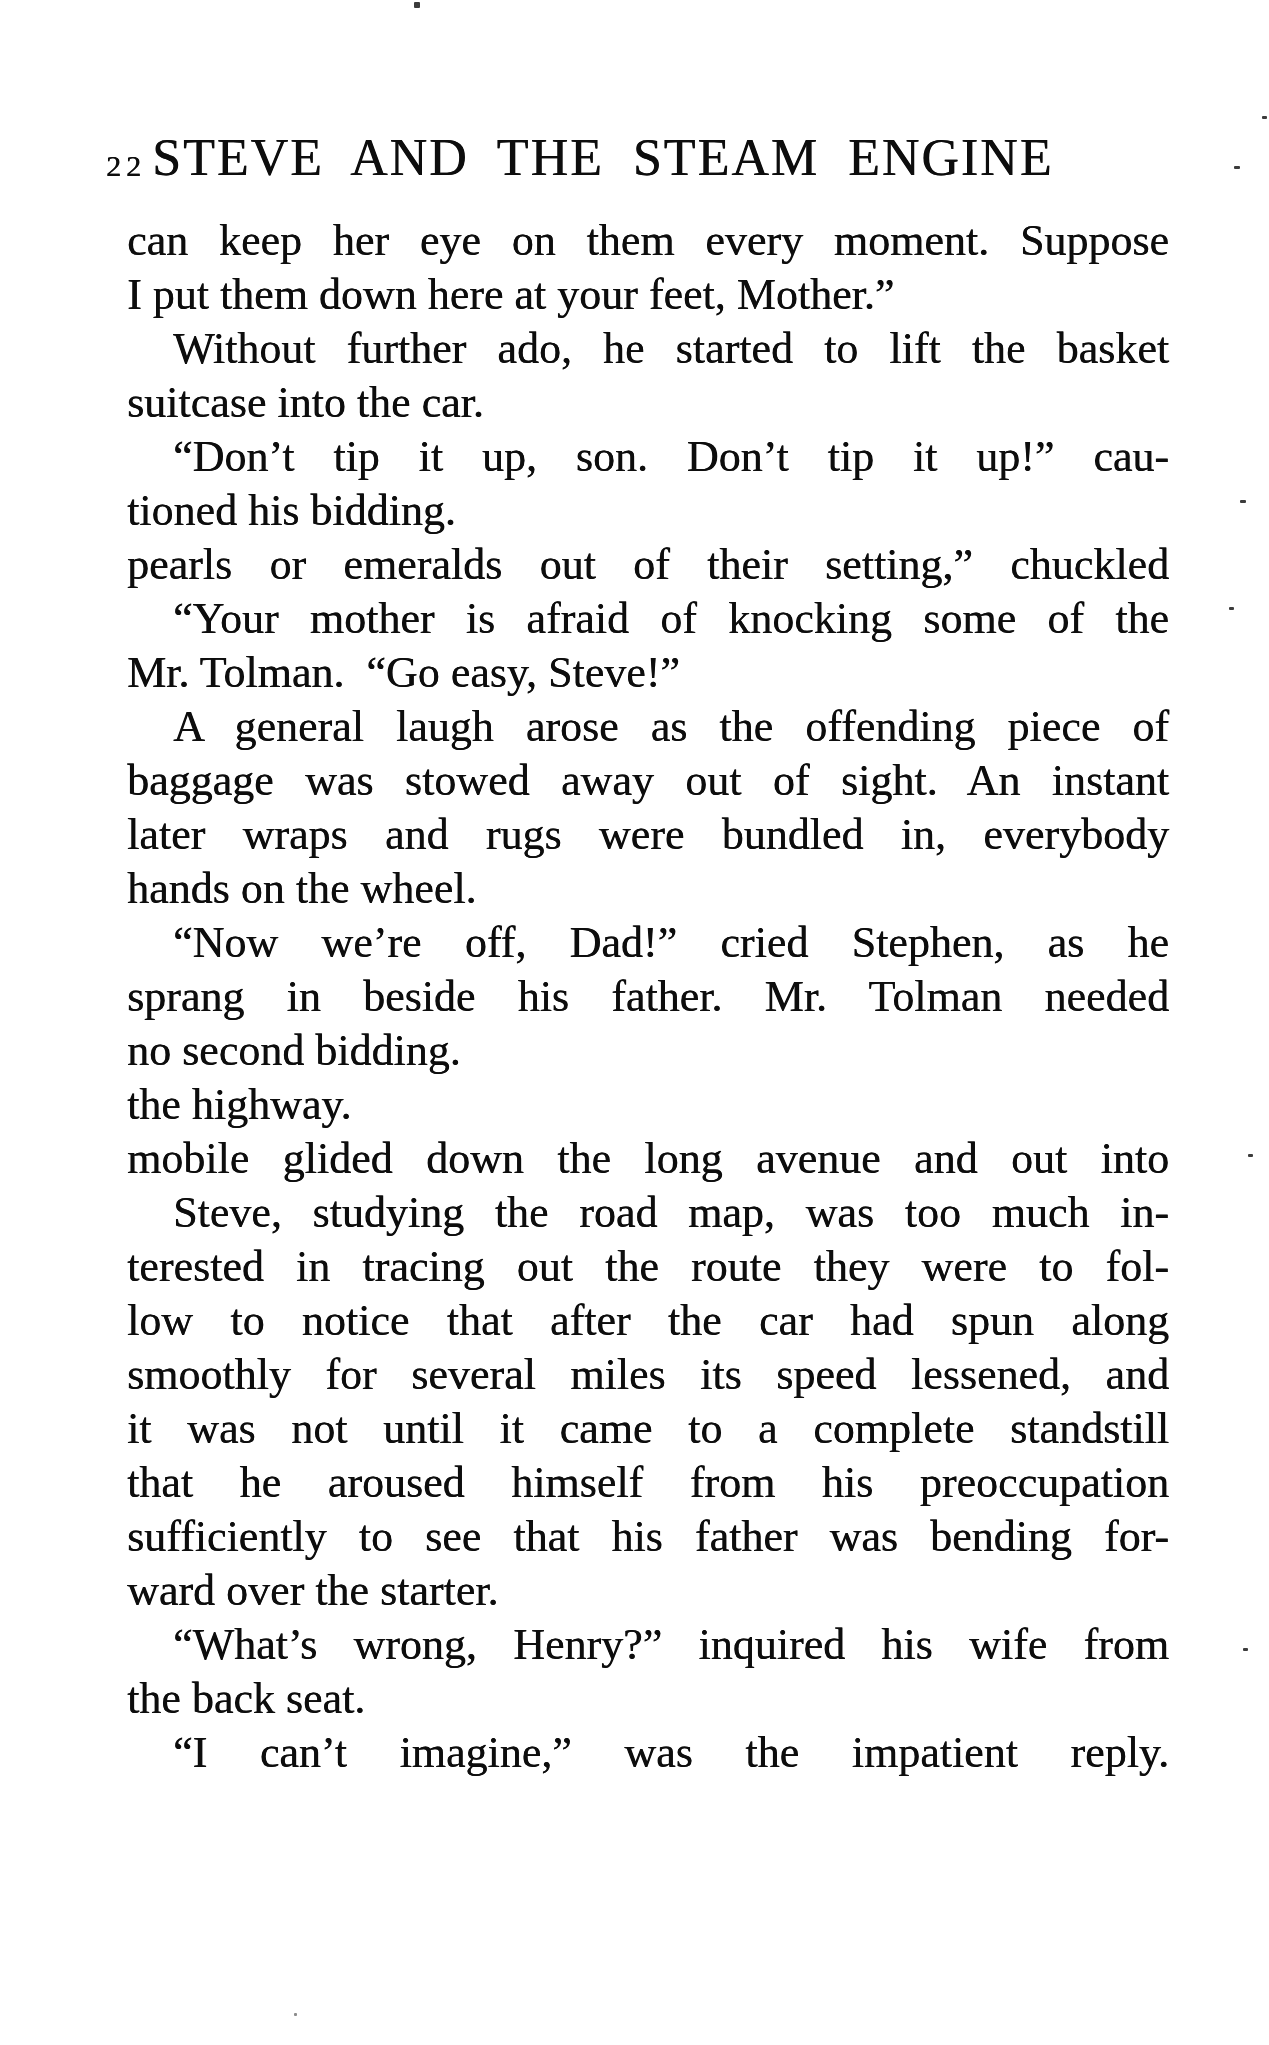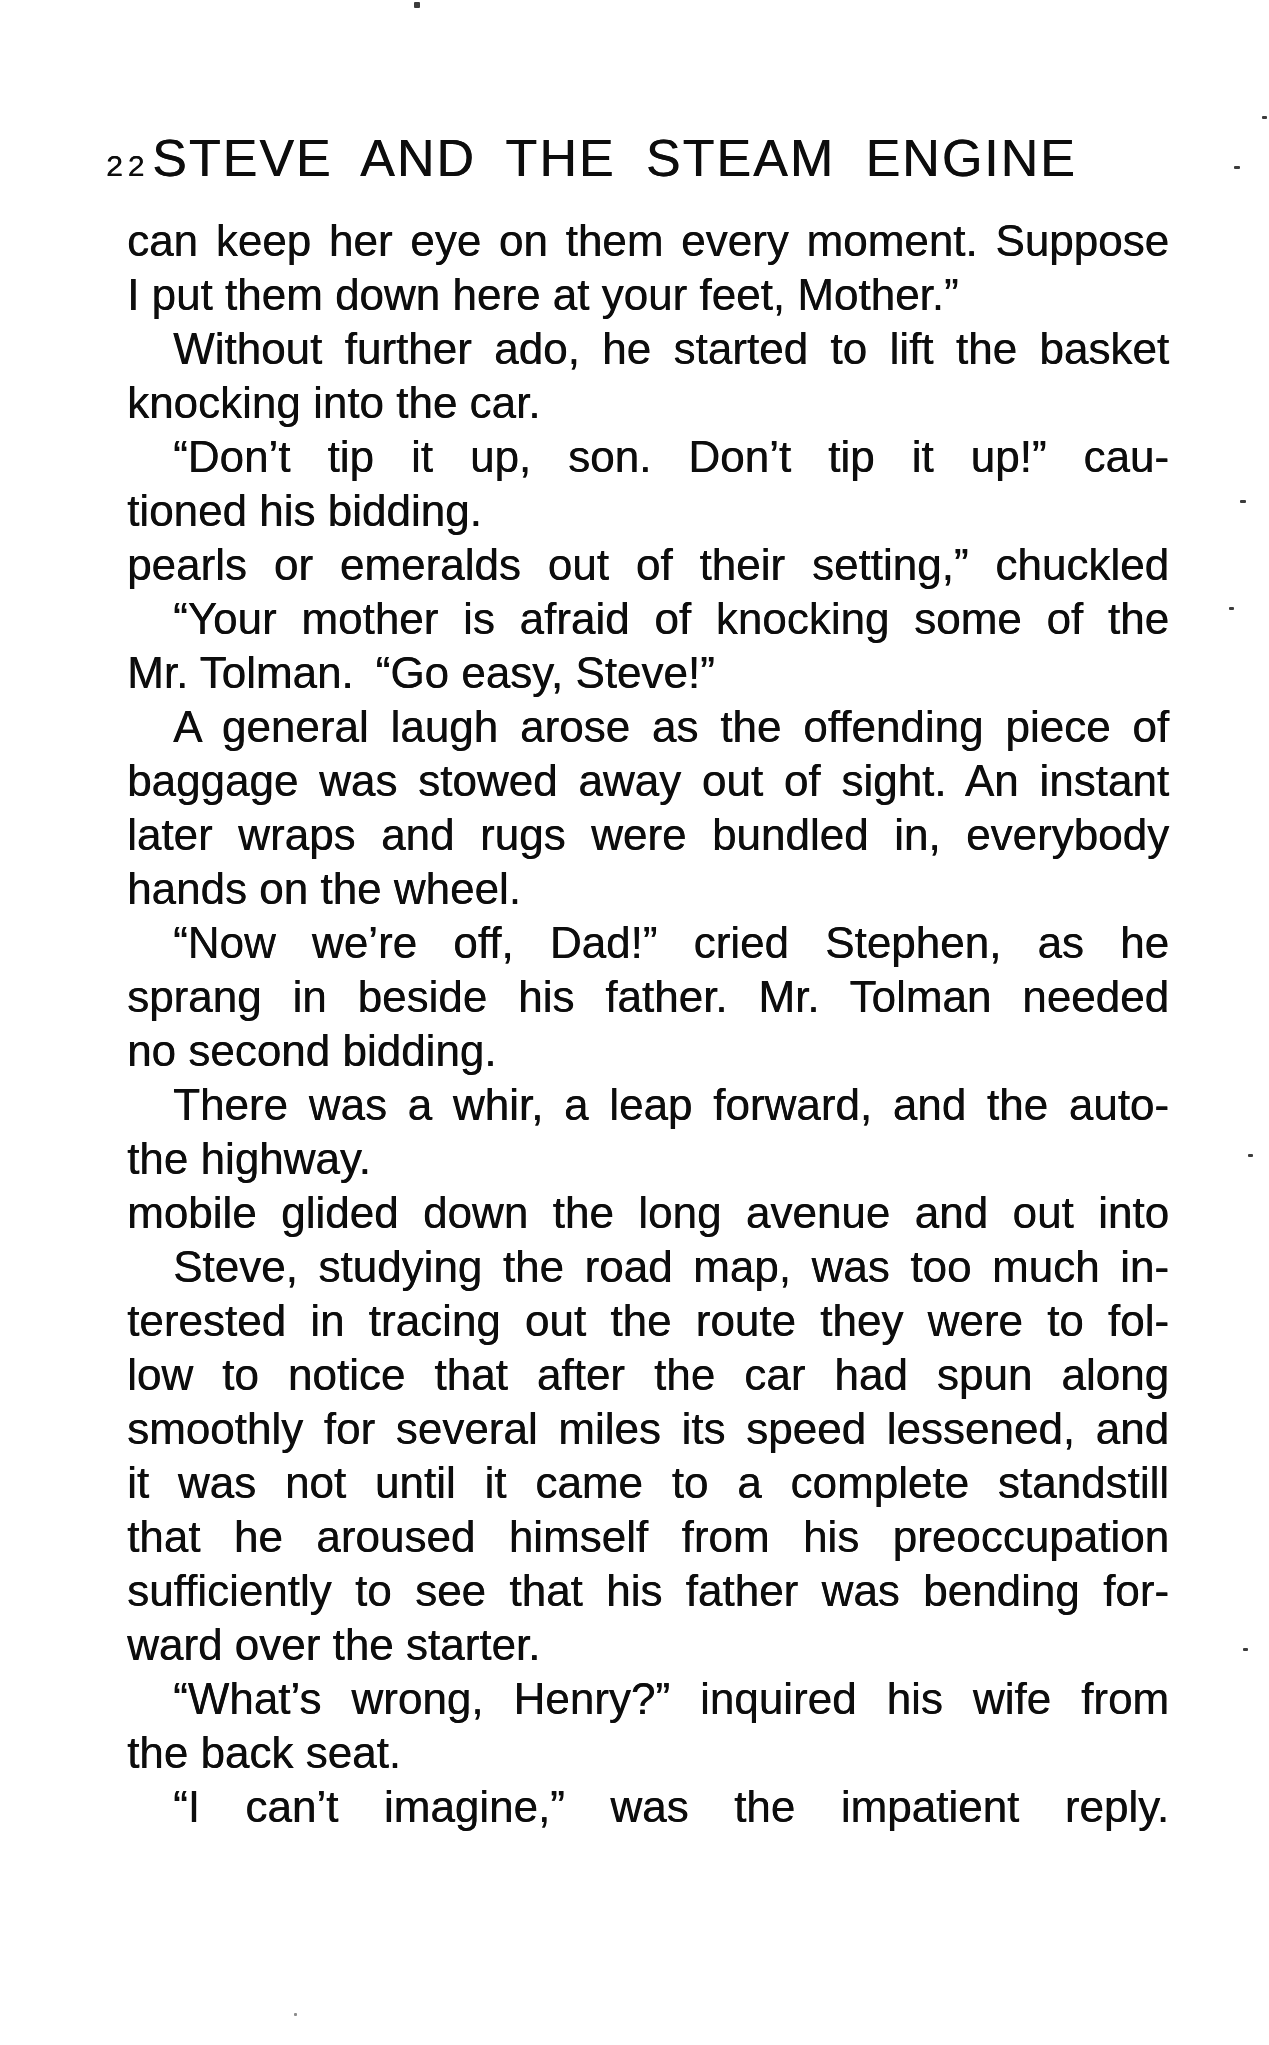--- a/index.html
+++ b/index.html
@@ -6,21 +6,21 @@
     margin: 0;
     padding: 0;
     background: #ffffff;
   }
   .page {
     position: relative;
     width: 1269px;
     height: 2045px;
     background: #ffffff;
     overflow: hidden;
-    font-family: Liberation Sans, sans-serif;
+    font-family: Liberation Serif, serif;
     color: #0d0d0d;
   }
   .header {
     position: absolute;
     left: 104px;
     right: 100px;
     top: 132px;
     height: 52px;
   }
   .page-number {
@@ -80,34 +80,33 @@
 
   <div class="header">
     <span class="page-number">22</span>
     <div class="running-title">STEVE AND THE STEAM ENGINE</div>
   </div>
 
   <div class="body-text">
     <div class="ln j">can keep her eye on them every moment. Suppose</div>
     <div class="ln">I put them down here at your feet, Mother.”</div>
     <div class="ln j i">Without further ado, he started to lift the basket</div>
-    <div class="ln">knocking into the car.</div>
+    <div class="ln">suitcase into the car.</div>
     <div class="ln j i">“Don’t tip it up, son. Don’t tip it up!” cau-</div>
     <div class="ln">tioned his bidding.</div>
     <div class="ln j">pearls or emeralds out of their setting,” chuckled</div>
     <div class="ln j i">“Your mother is afraid of knocking some of the</div>
     <div class="ln">Mr. Tolman. “Go easy, Steve!”</div>
     <div class="ln j i">A general laugh arose as the offending piece of</div>
     <div class="ln j">baggage was stowed away out of sight. An instant</div>
     <div class="ln j">later wraps and rugs were bundled in, everybody</div>
     <div class="ln">hands on the wheel.</div>
     <div class="ln j i">“Now we’re off, Dad!” cried Stephen, as he</div>
     <div class="ln j">sprang in beside his father. Mr. Tolman needed</div>
     <div class="ln">no second bidding.</div>
-    <div class="ln j i">There was a whir, a leap forward, and the auto-</div>
     <div class="ln">the highway.</div>
     <div class="ln j">mobile glided down the long avenue and out into</div>
     <div class="ln j i">Steve, studying the road map, was too much in-</div>
     <div class="ln j">terested in tracing out the route they were to fol-</div>
     <div class="ln j">low to notice that after the car had spun along</div>
     <div class="ln j">smoothly for several miles its speed lessened, and</div>
     <div class="ln j">it was not until it came to a complete standstill</div>
     <div class="ln j">that he aroused himself from his preoccupation</div>
     <div class="ln j">sufficiently to see that his father was bending for-</div>
     <div class="ln">ward over the starter.</div>

